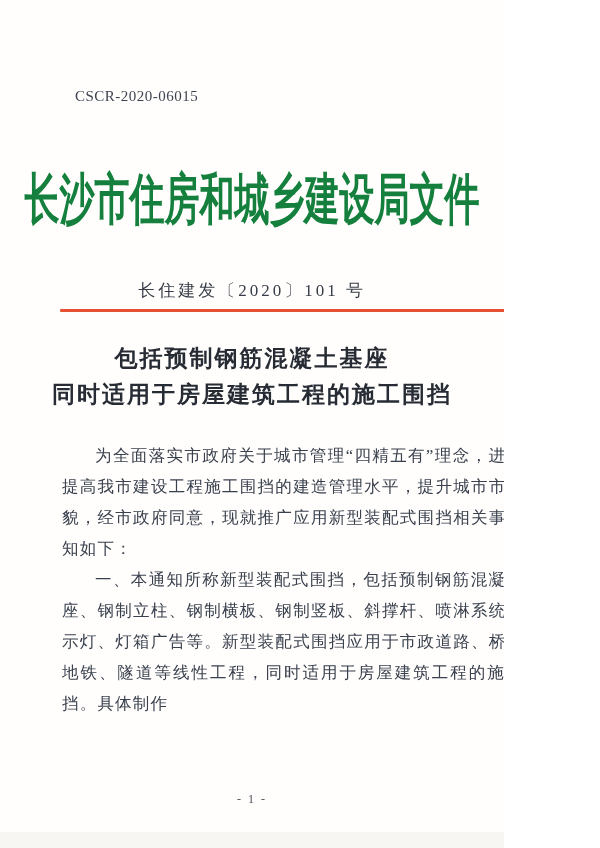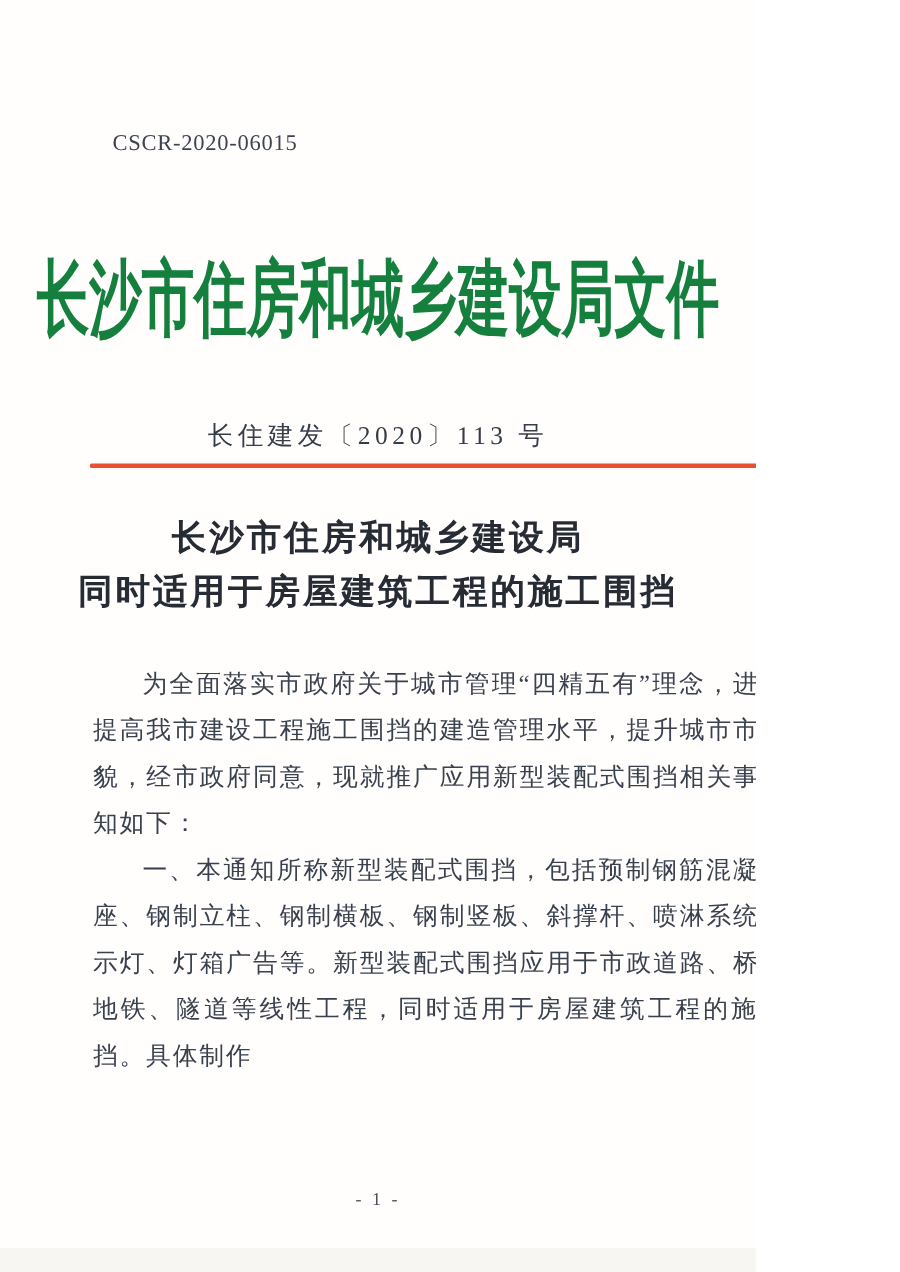--- a/index.html
+++ b/index.html
@@ -107,26 +107,26 @@
 <body>
 
 <div class="page">
 
   <div class="doc-code">CSCR-2020-06015</div>
 
   <div class="letterhead">
     <span class="stretch">长沙市住房和城乡建设局文件</span>
   </div>
 
-  <div class="doc-number">长住建发〔2020〕113 号</div>
+  <div class="doc-number">长住建发〔2020〕101 号</div>
 
   <div class="red-rule"></div>
 
   <div class="main-title">
-    <div>长沙市住房和城乡建设局</div>
+    <div>包括预制钢筋混凝土基座</div>
     <div>同时适用于房屋建筑工程的施工围挡</div>
   </div>
 
   <div class="body-text">
     <p>为全面落实市政府关于城市管理“四精五有”理念，进一步提高我市建设工程施工围挡的建造管理水平，提升城市市容市貌，经市政府同意，现就推广应用新型装配式围挡相关事项通知如下：</p>
     <p>一、本通知所称新型装配式围挡，包括预制钢筋混凝土基座、钢制立柱、钢制横板、钢制竖板、斜撑杆、喷淋系统、警示灯、灯箱广告等。新型装配式围挡应用于市政道路、桥梁、地铁、隧道等线性工程，同时适用于房屋建筑工程的施工围挡。具体制作</p>
   </div>
 
   <div class="page-number">- 1 -</div>
 

